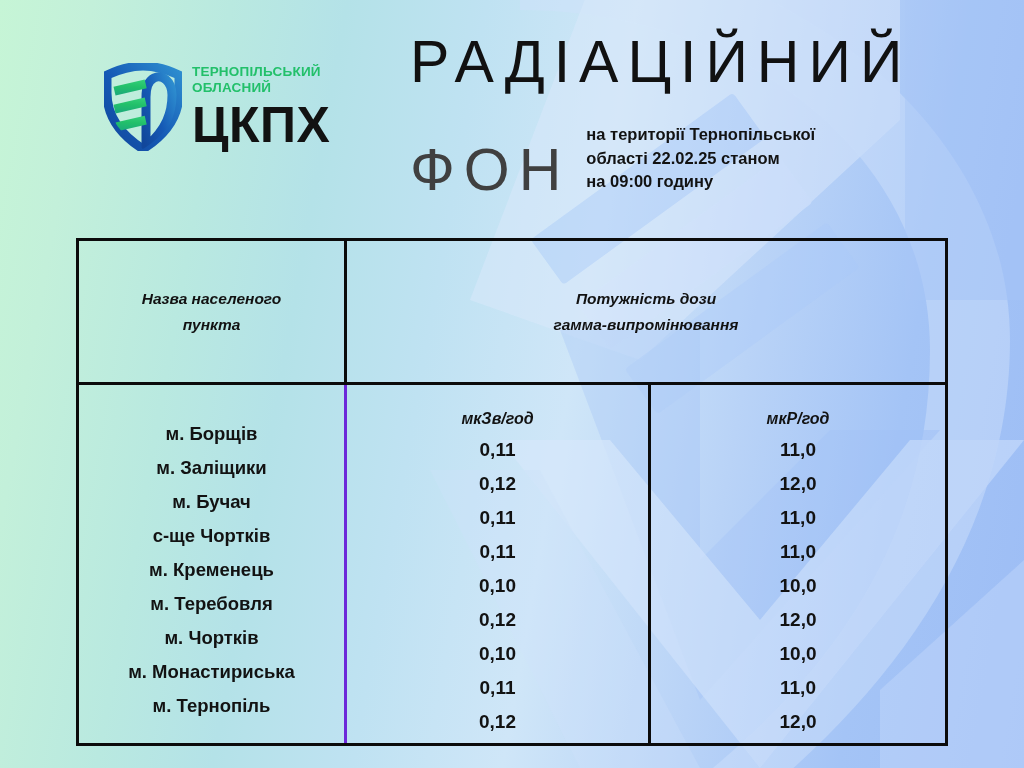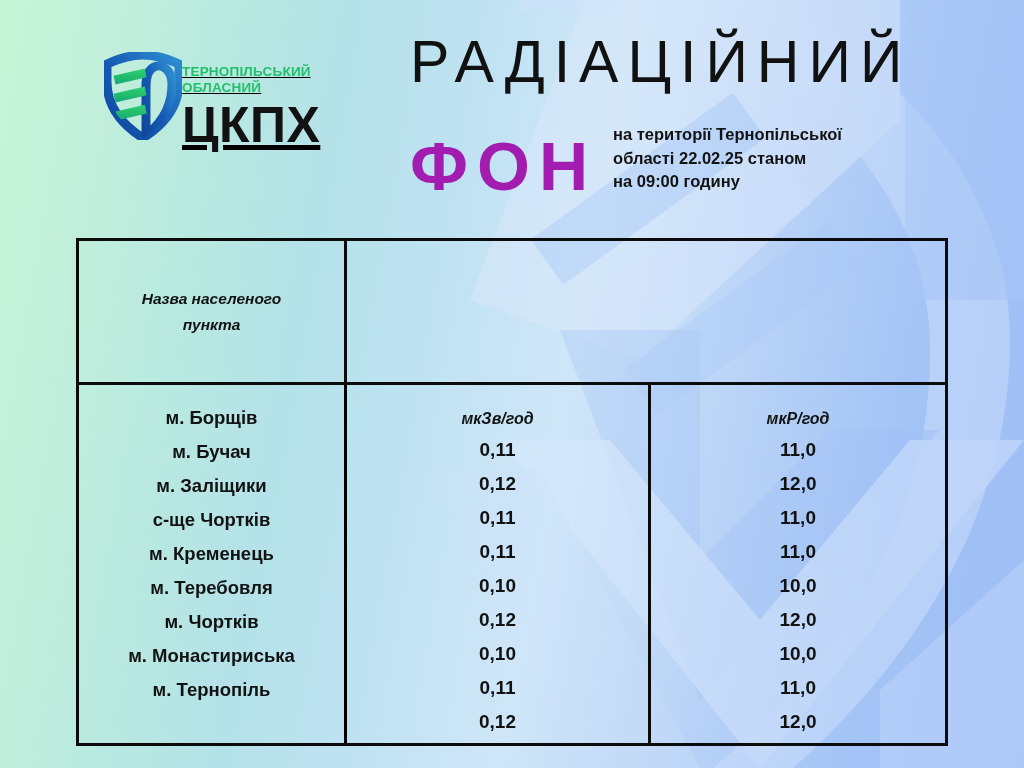--- a/index.html
+++ b/index.html
@@ -40,22 +40,22 @@
     top: 0;
     width: 1024px;
     height: 232px;
   }
 
   .brand {
     position: absolute;
     left: 104px;
     top: 52px;
     display: flex;
-    align-items: flex-start;
-    text-decoration: underline;
+    align-items: flex-end;
+    gap: 10px;
   }
   .brand-mark {
     width: 78px;
     height: 88px;
     flex: 0 0 auto;
   }
   .brand-text {
     padding-top: 12px;
   }
   .brand-line {
@@ -87,23 +87,23 @@
     letter-spacing: 9px;
     line-height: 0.98;
     white-space: nowrap;
   }
   .title-row2 {
     display: flex;
     align-items: flex-end;
     gap: 16px;
   }
   .title-main2 {
-    font-size: 68px;
-    font-weight: 700;
-    color: #a21caf;
+    font-size: 59px;
+    font-weight: 400;
+    color: #404040;
     letter-spacing: 9px;
     line-height: 1.0;
     white-space: nowrap;
   }
   .subtitle {
     font-size: 16.5px;
     font-weight: 700;
     color: #121212;
     line-height: 1.44;
     padding-bottom: 6px;
@@ -154,23 +154,23 @@
   }
 
   .tbody {
     display: flex;
     height: 358px;
     box-sizing: border-box;
   }
   .col-names {
     width: 268px;
     flex: 0 0 268px;
-    border-right: 3px solid #000000;
-    box-sizing: border-box;
-    padding-top: 16px;
+    border-right: 3px solid #6d28d9;
+    box-sizing: border-box;
+    padding-top: 32px;
   }
   .col-usv {
     width: 304px;
     flex: 0 0 304px;
     border-right: 3px solid #0b0b0b;
     box-sizing: border-box;
     padding-top: 20px;
   }
   .col-ur {
     flex: 1 1 auto;
@@ -292,27 +292,31 @@
   </div>
 </div>
 
 <div class="radtable">
 
   <div class="thead">
     <div class="th-name">
       <div class="th-text">Назва населеного
 пункта</div>
     </div>
+    <div class="th-dose">
+      <div class="th-text">Потужність дози
+гамма-випромінювання</div>
+    </div>
   </div>
 
   <div class="tbody">
     <div class="col-names">
         <div class="cell name">м. Борщів</div>
+        <div class="cell name">м. Заліщики</div>
         <div class="cell name">м. Бучач</div>
-        <div class="cell name">м. Заліщики</div>
         <div class="cell name"> с-ще  Чортків</div>
         <div class="cell name">м. Кременець</div>
         <div class="cell name">м. Теребовля</div>
         <div class="cell name">м. Чортків</div>
         <div class="cell name">м. Монастириська</div>
         <div class="cell name">м. Тернопіль</div>
       </div>
     <div class="col-usv">
       <div class="unit-label">мкЗв/год</div>
     <div class="cell">0,11</div>

